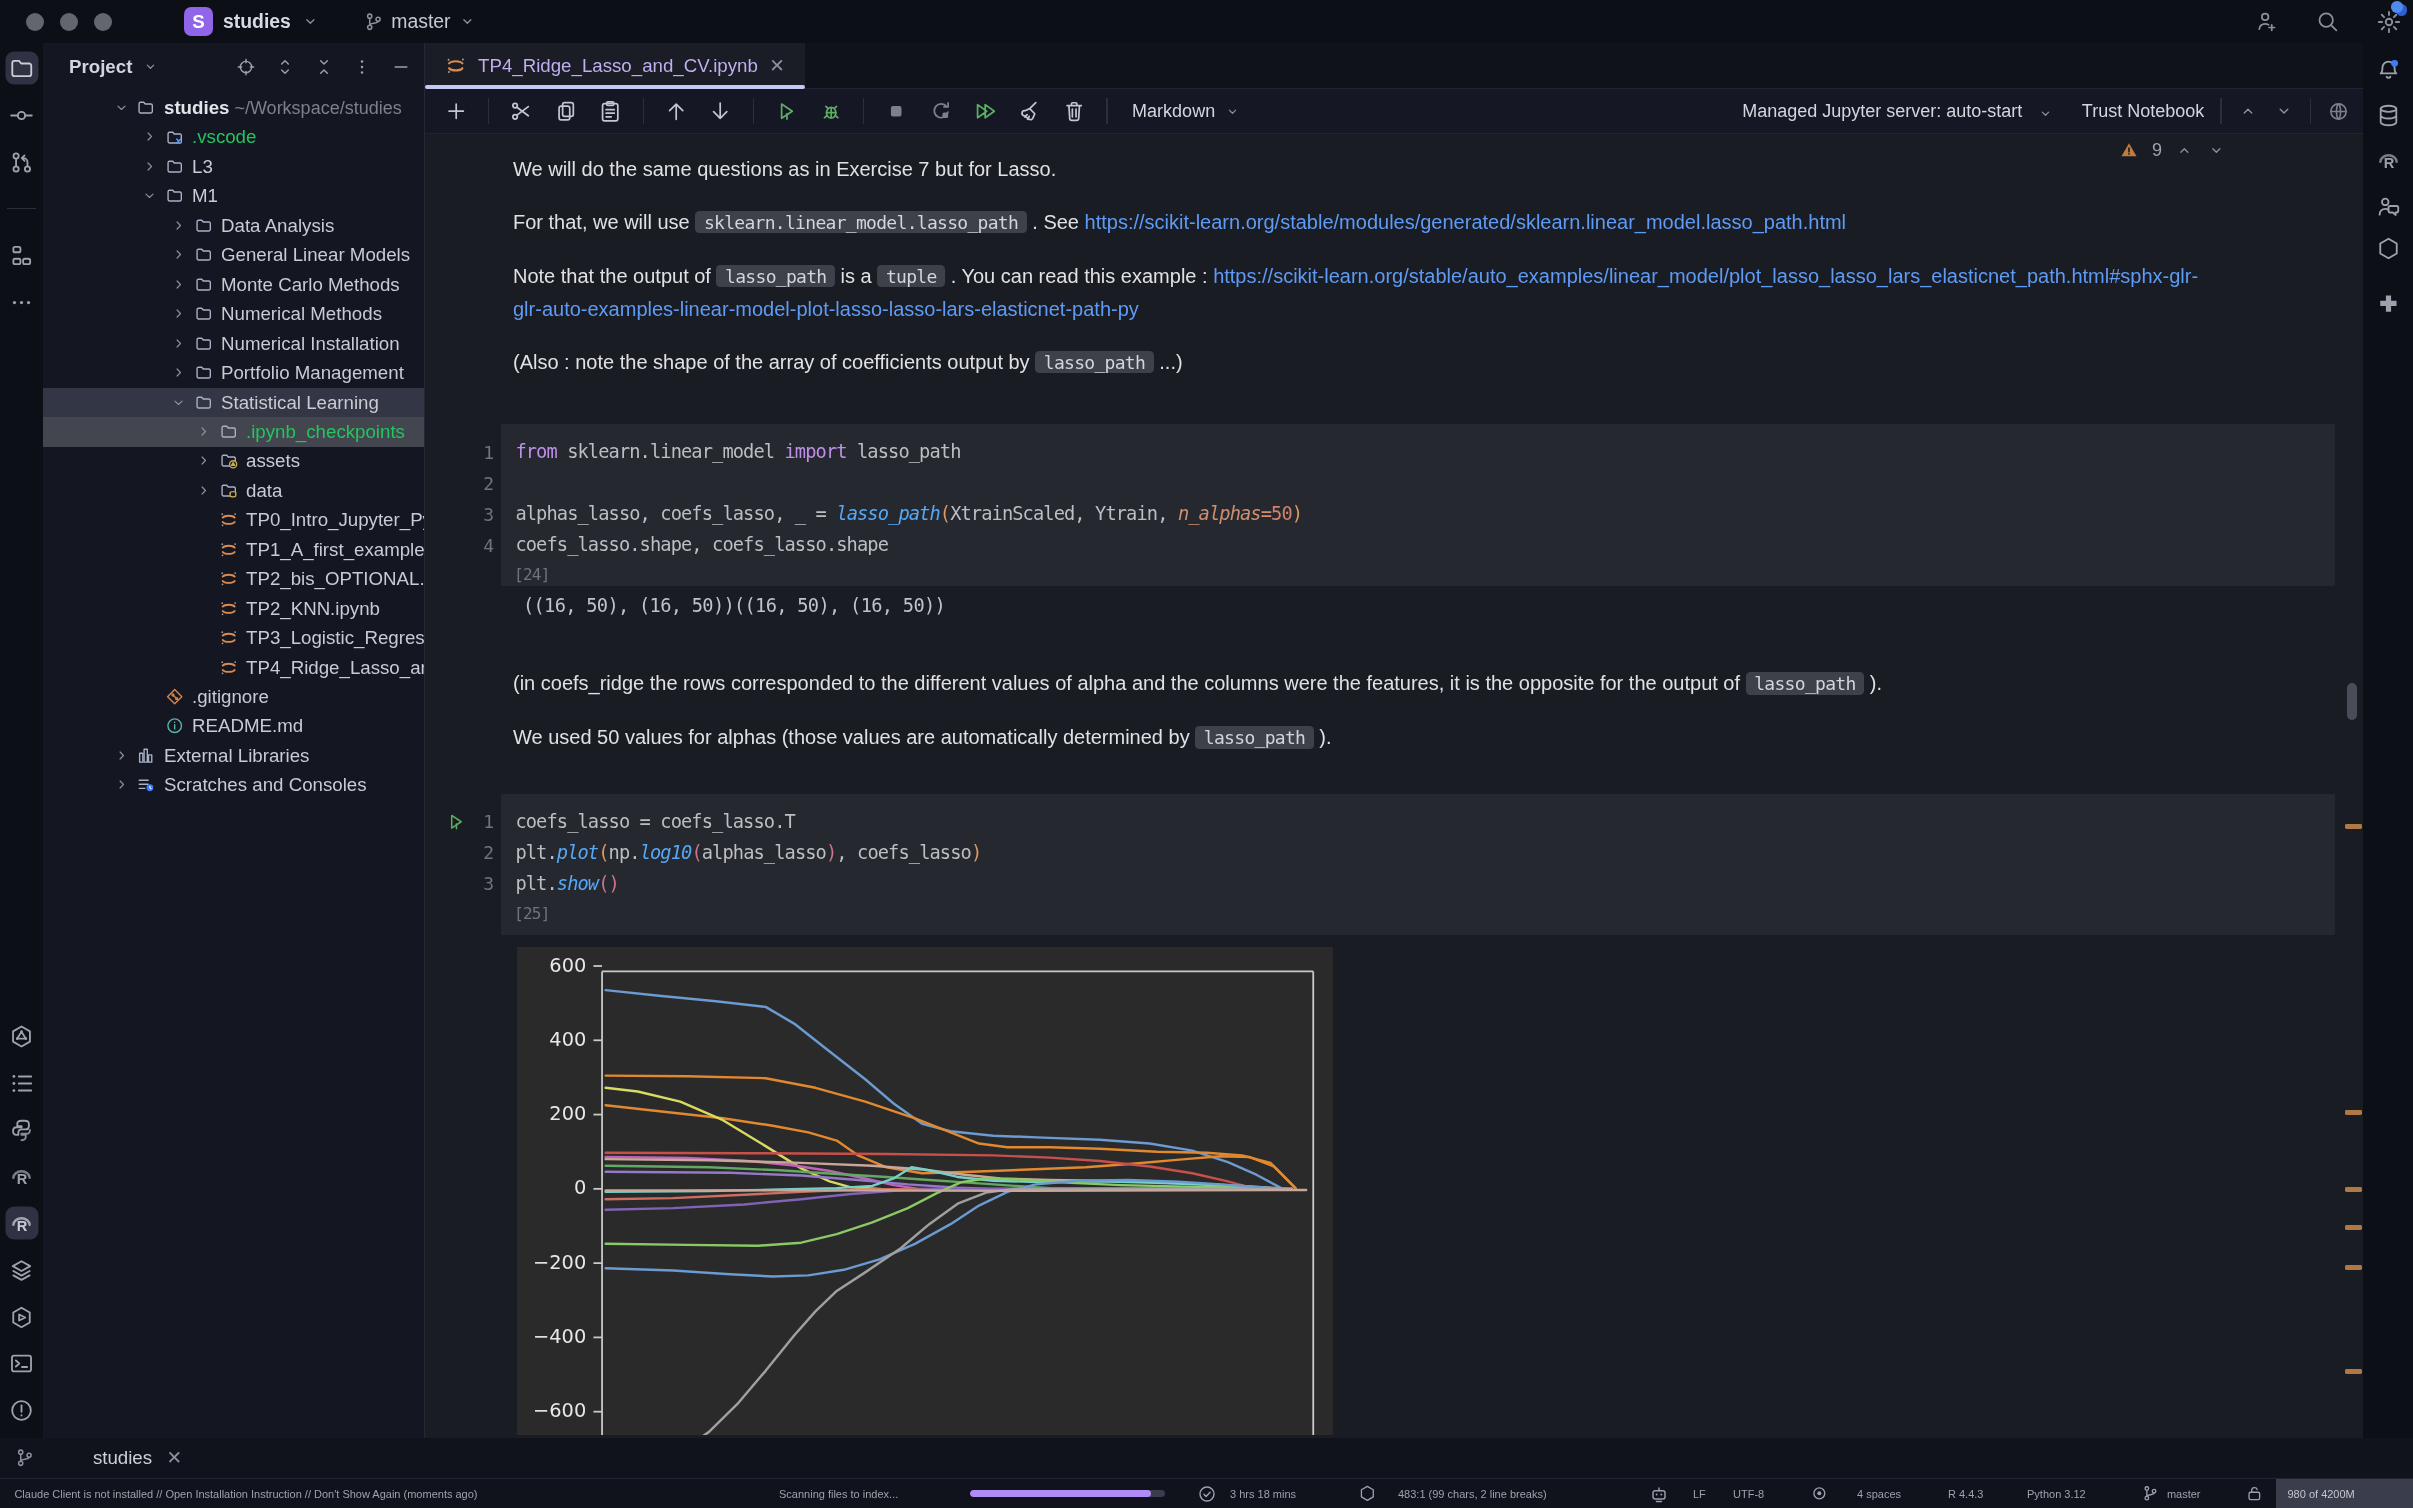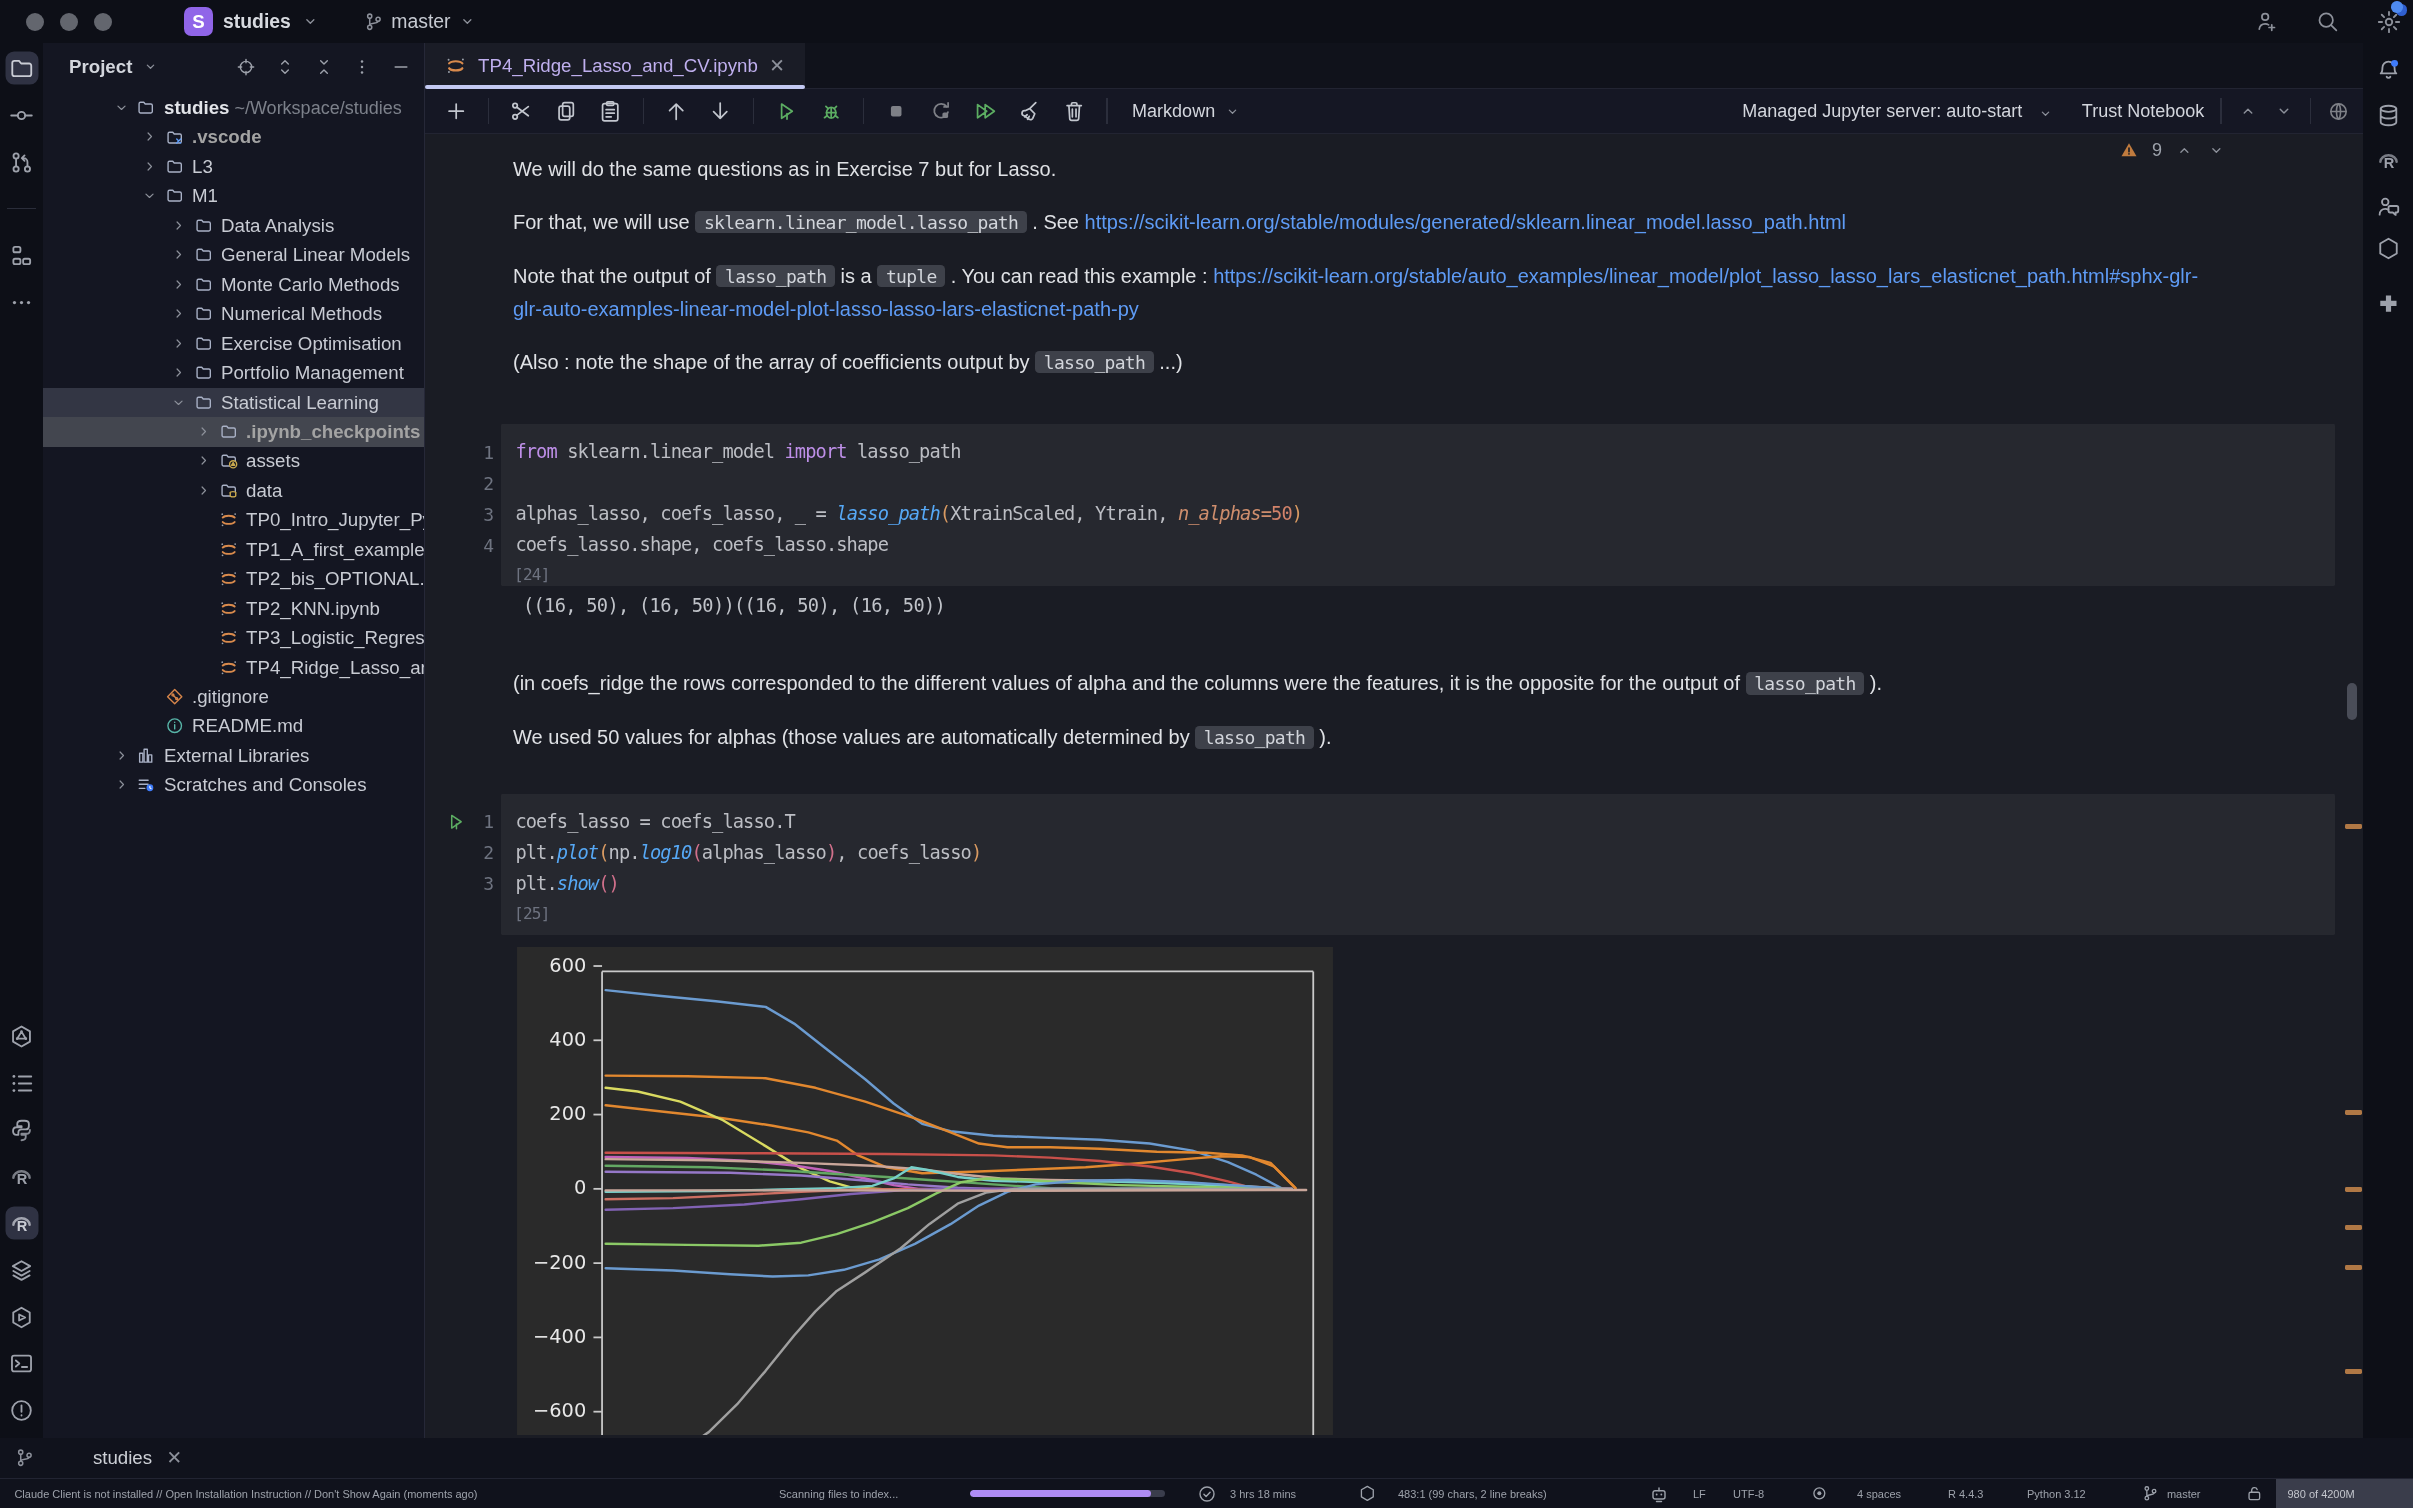--- a/index.html
+++ b/index.html
@@ -39,21 +39,21 @@
   .panel-title { font-size:18.7px; font-weight:700; color:#D2D5DC; }
   .ph-icons { margin-left:auto; display:flex; gap:18.7px; color:#9DA1AB; align-items:center; }
   .tree { position:absolute; left:0; top:50px; right:0; bottom:0; }
   .tree-row { position:absolute; left:0; right:0; height:29.5px; white-space:nowrap; overflow:hidden; font-size:18.7px; color:#C8CBD3; }
   .tree-row.selA { background:#333644; }
   .tree-row.selB { background:#43464F; }
   .tree-row .tchev { position:absolute; top:5.7px; color:#8C909A; }
   .tree-row .ticon { position:absolute; top:5px; color:#A9B1C6; }
   .tree-row .tlabel { position:absolute; top:3.6px; }
   .tree-row .textra { color:#7C808A; font-size:18px; }
-  .tree-row.dim .tlabel { color:#a3a3a3;font-weight:bold; }
+  .tree-row.dim .tlabel { color:#22c55e; }
   .tree-row.rootrow .tlabel b { color:#E2E4E9; }
 
   
   .editor { width:1938px; background:#1A1C24; position:relative; }
   .tabbar { position:absolute; left:0; top:0; right:0; height:46px; background:#10121B; border-bottom:1.4px solid #222432; }
   .tab { position:absolute; left:0; top:0; height:45px; padding:0 20px; background:#1A1C26; display:flex;
     align-items:center; gap:11.5px; }
   .tab::after { content:""; position:absolute; left:0; bottom:-1.4px; height:4.3px; width:100%; background:#C3C9F2; border-radius:2.2px; }
   .tab-label { font-size:18.7px; color:#BFAFEE; }
   .tab-close { color:#8C909A; font-size:18.7px; }
@@ -409,21 +409,21 @@
             <span class="tchev" style="left:127px;">
               <svg class="g" viewBox="0 0 24 24" style="width:17px;height:17px;">
                 <path d="M10 7 14.8 12 10 17"></path>
               </svg>
             </span>
             <span class="ticon" style="left:151px;">
               <svg class="g" viewBox="0 0 24 24" style="width:19.4px;height:19.4px;">
                 <path d="M3.8 7a1.8 1.8 0 0 1 1.8-1.8h4l1.8 2.2h7a1.8 1.8 0 0 1 1.8 1.8v7.6a1.8 1.8 0 0 1-1.8 1.8H5.6a1.8 1.8 0 0 1-1.8-1.8z"></path>
               </svg>
             </span>
-            <span class="tlabel" style="left:178px;">Exercise Optimisation</span>
+            <span class="tlabel" style="left:178px;">Numerical Installation</span>
           </div>
           <div class="tree-row" style="top:265px;">
             <span class="tchev" style="left:127px;">
               <svg class="g" viewBox="0 0 24 24" style="width:17px;height:17px;">
                 <path d="M10 7 14.8 12 10 17"></path>
               </svg>
             </span>
             <span class="ticon" style="left:151px;">
               <svg class="g" viewBox="0 0 24 24" style="width:19.4px;height:19.4px;">
                 <path d="M3.8 7a1.8 1.8 0 0 1 1.8-1.8h4l1.8 2.2h7a1.8 1.8 0 0 1 1.8 1.8v7.6a1.8 1.8 0 0 1-1.8 1.8H5.6a1.8 1.8 0 0 1-1.8-1.8z"></path>

